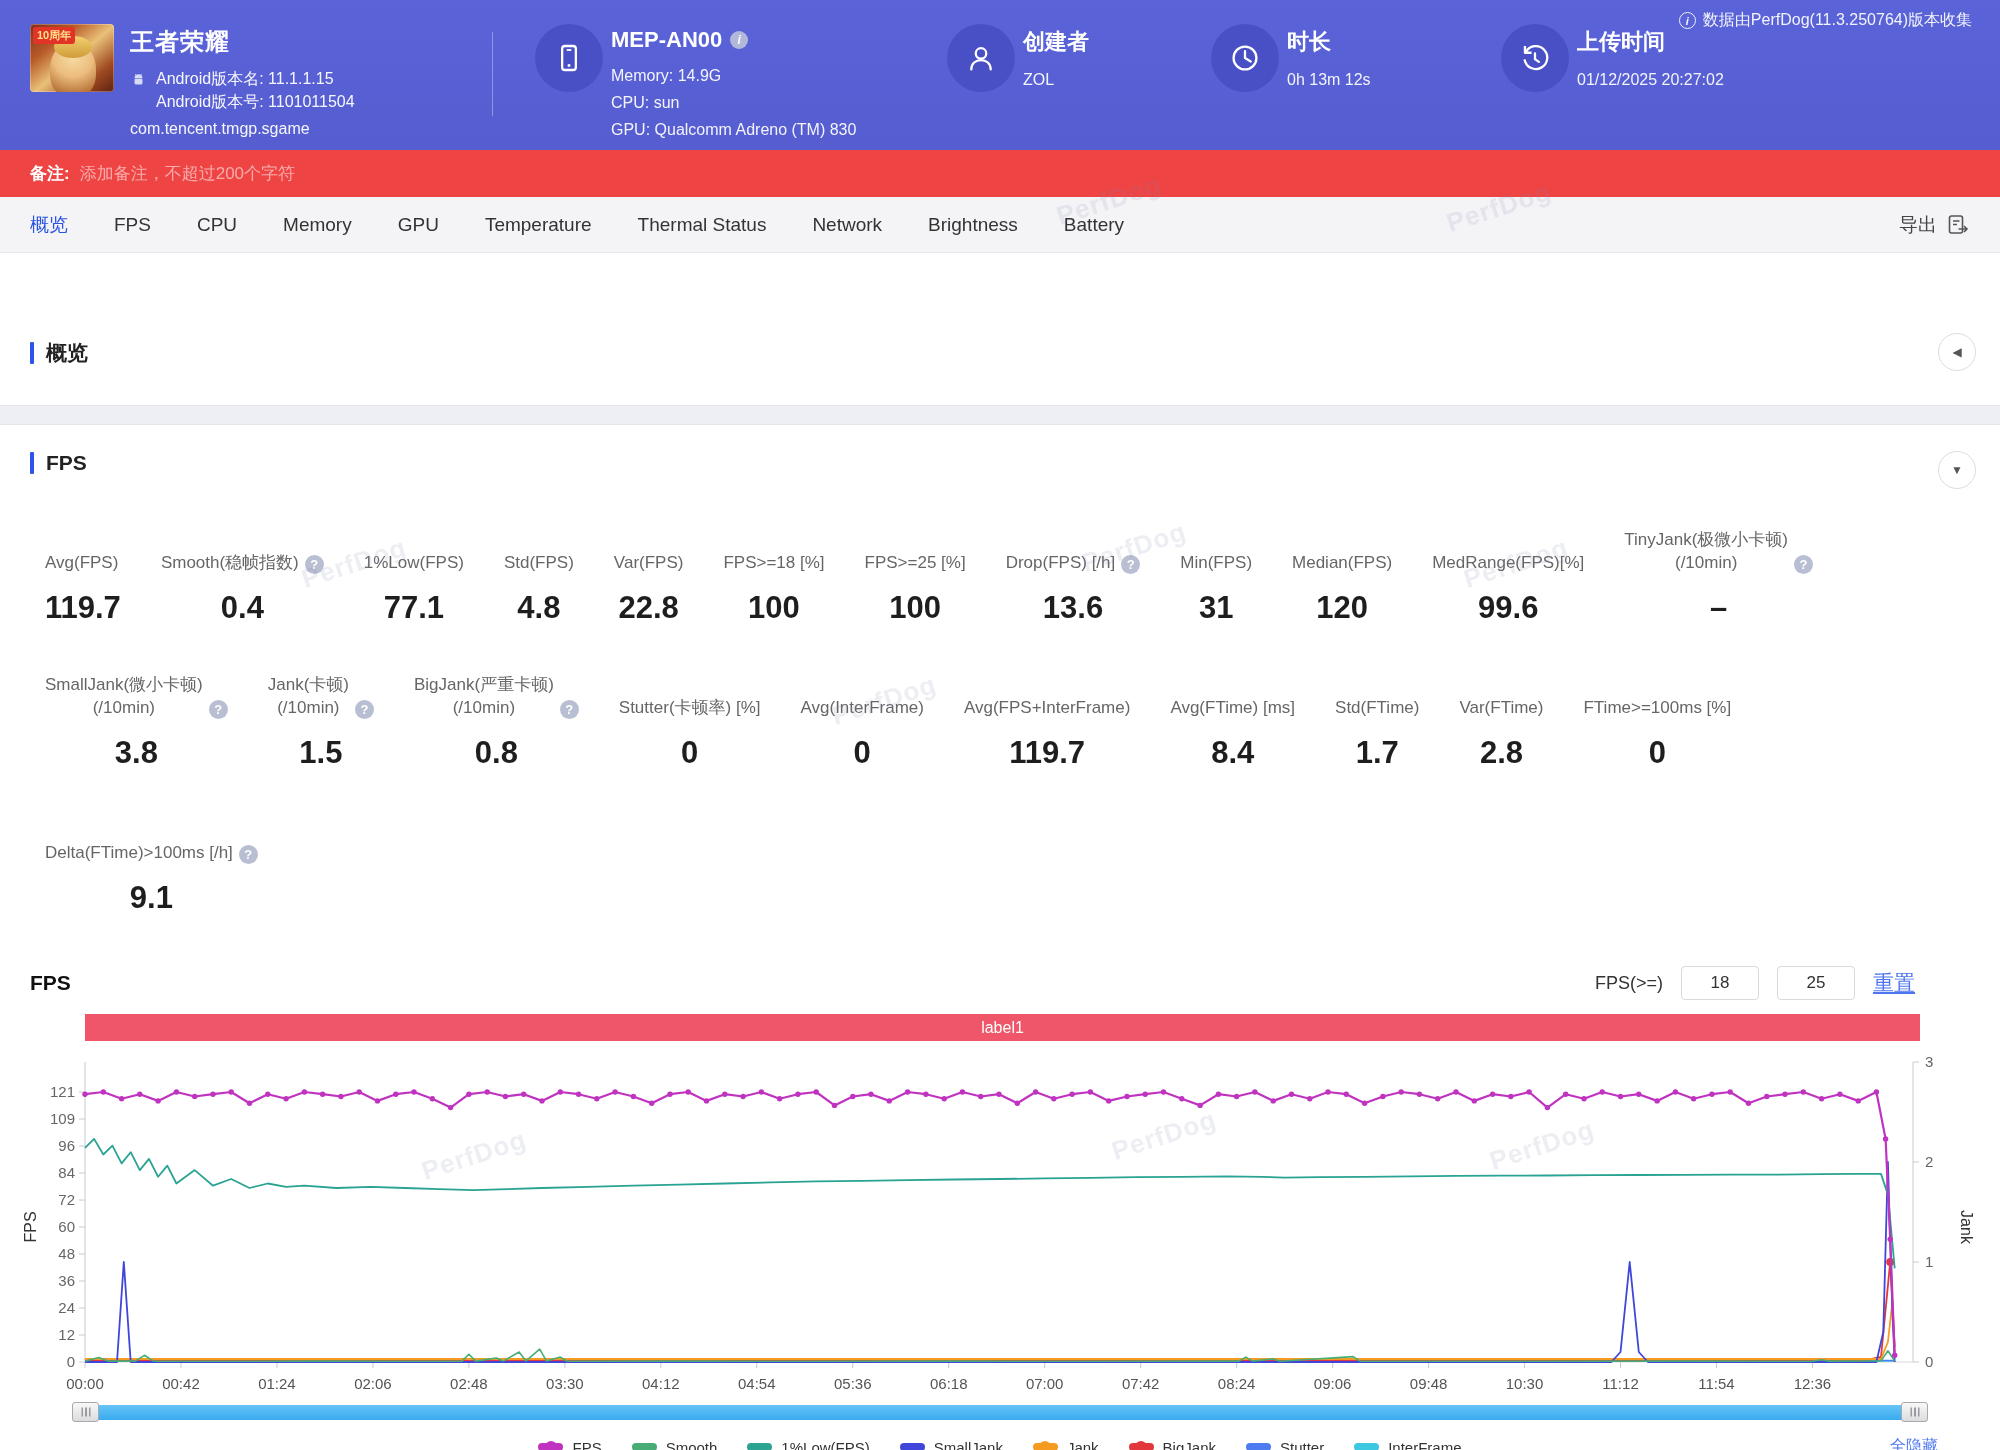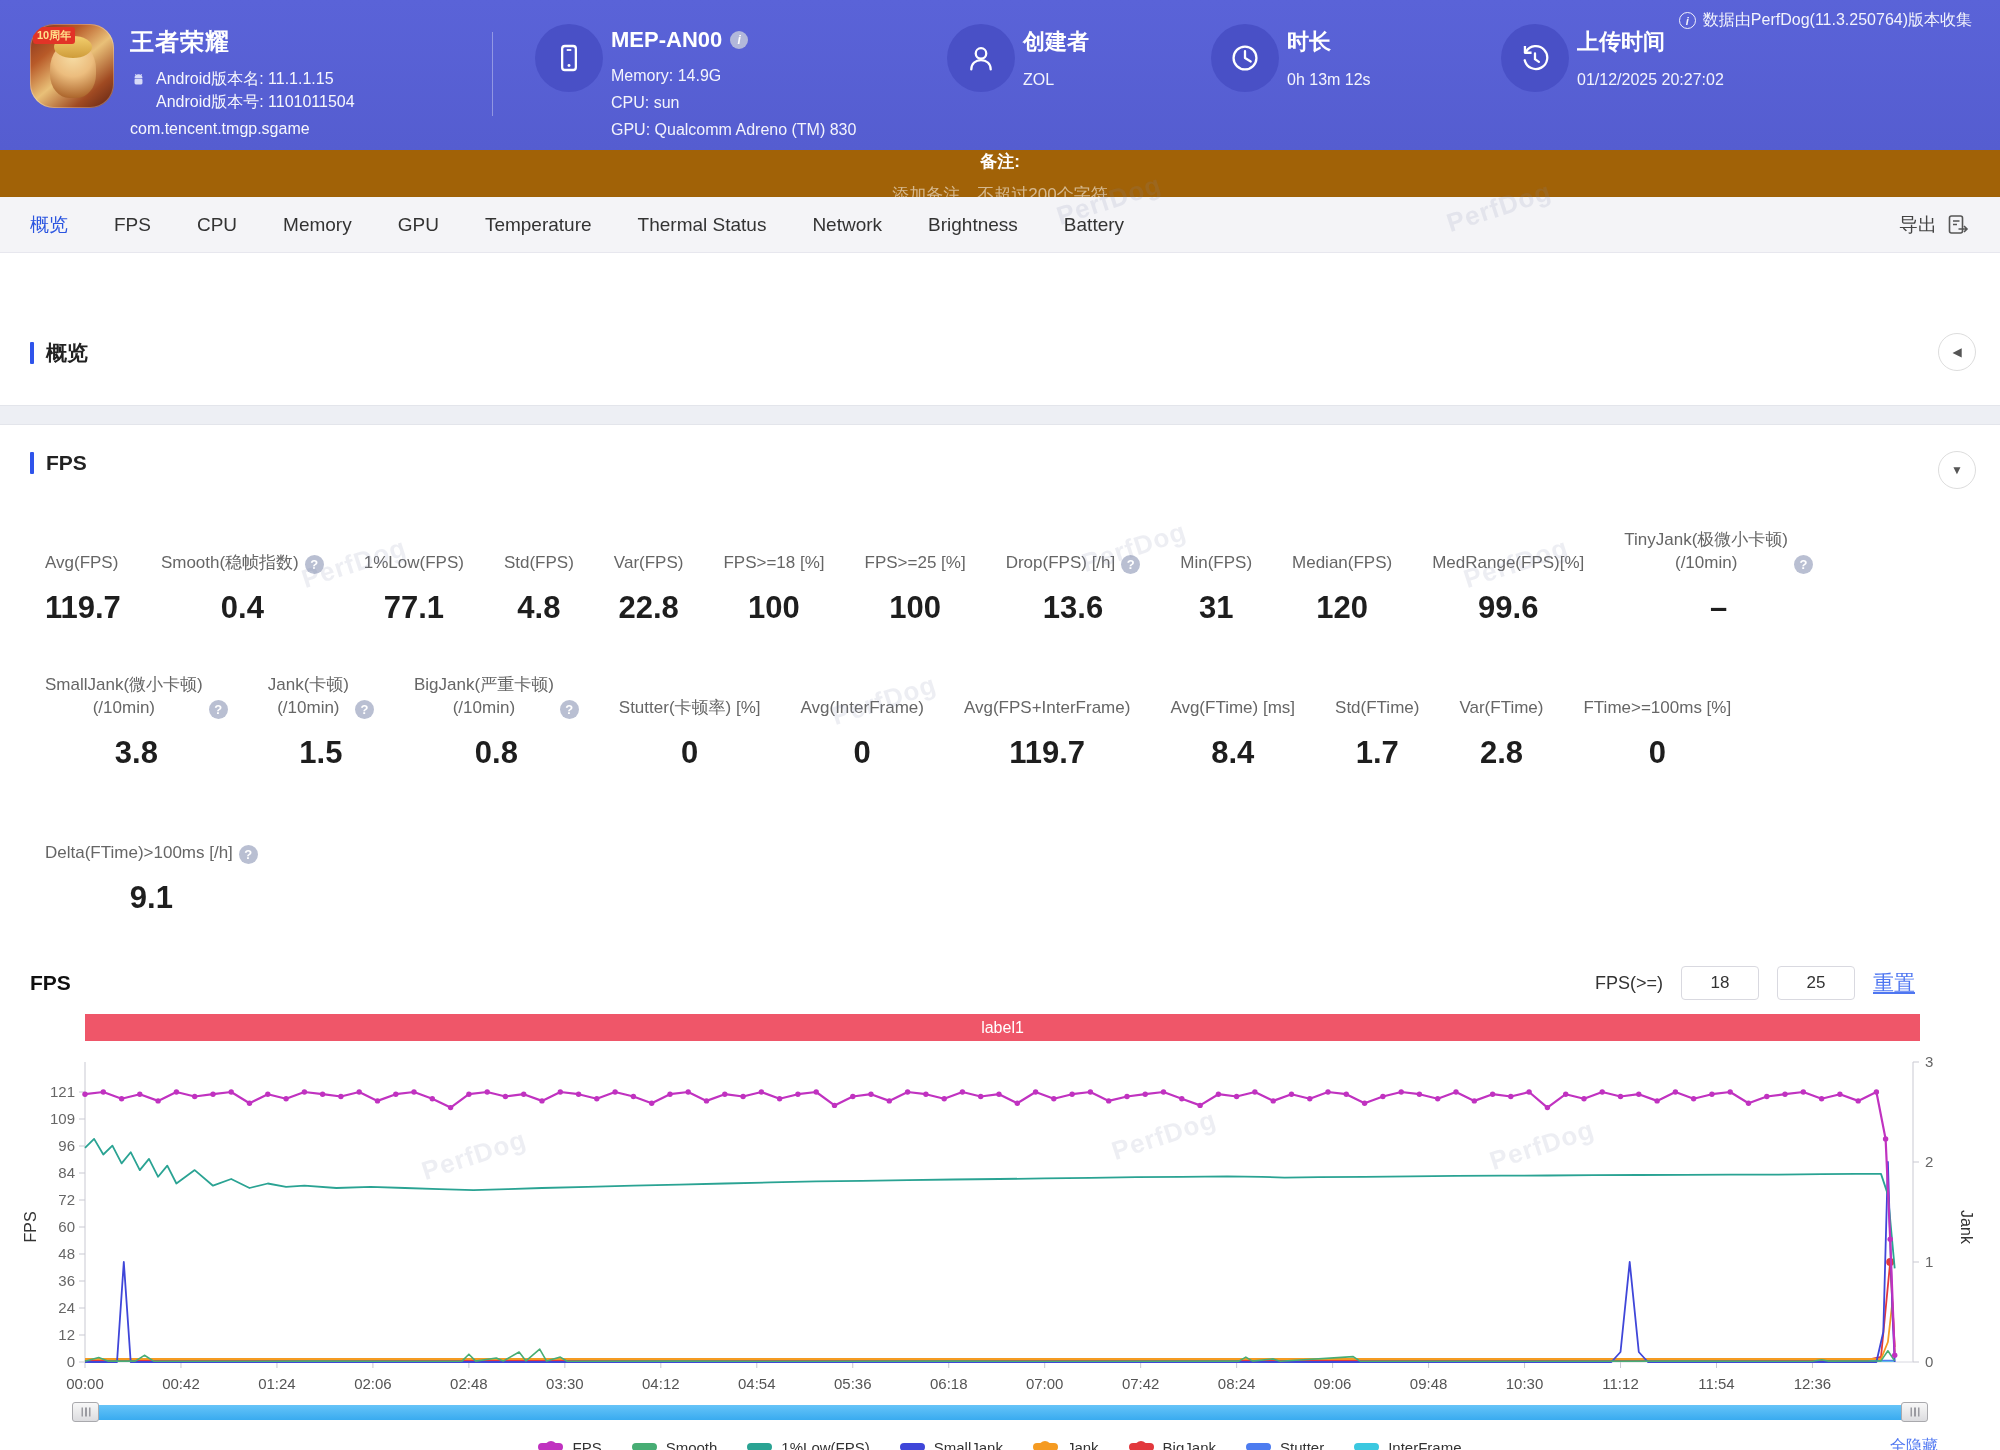--- a/index.html
+++ b/index.html
@@ -8,21 +8,21 @@
   .page { width:2000px; height:1450px; position:relative; }
 
   
   .hdr { height:150px; background:linear-gradient(180deg,#5a63d8 0%,#555dd0 100%); position:relative; color:#fff; }
   .collect { position:absolute; top:10px; right:28px; display:flex; align-items:center; gap:7px;
     font-size:16px; color:rgba(255,255,255,.92); }
   .i-outline { width:17px; height:17px; border:1.4px solid rgba(255,255,255,.9); border-radius:50%;
     display:inline-flex; align-items:center; justify-content:center; font-size:11px; font-style:italic; font-weight:bold; }
   .hdr-row { display:flex; align-items:flex-start; padding:24px 30px 0 30px; }
   .app-block { display:flex; gap:16px; width:462px; flex:none; }
-  .app-icon { width:84px; height:84px; border-radius:24px; position:relative; overflow:hidden; flex:none;
+  .app-icon { width:84px; height:68px; border-radius:4px; position:relative; overflow:hidden; flex:none;
     background:linear-gradient(140deg,#7e2f1c 0%,#b85a28 28%,#e9c078 52%,#a04a22 78%,#5d2112 100%);
     box-shadow:inset 0 0 0 1px rgba(255,255,255,.28);text-align:right; }
   .app-face { position:absolute; left:20px; top:18px; width:46px; height:56px; border-radius:48% 48% 42% 42%;
     background:radial-gradient(circle at 50% 26%,#f6dca4 0%,#ecbd7e 42%,#b06a30 85%,#8c4a1e 100%); }
   .app-face::before { content:""; position:absolute; left:4px; top:-6px; width:38px; height:22px; border-radius:50%;
     background:linear-gradient(180deg,#f3cf6e,#cf9c3a); }
   .app-badge { position:absolute; top:3px; left:3px; z-index:2; background:#e23327; color:#ffe08a;
     font-size:11px; font-weight:bold; padding:1px 4px; border-radius:3px; letter-spacing:0; }
   .app-meta { padding-top:2px; }
   .app-title { font-size:24px; font-weight:bold; letter-spacing:1px; }
@@ -37,21 +37,21 @@
   .ib-duration { margin-left:44px; width:250px; }
   .ib-upload { margin-left:40px; }
   .circle-ic { width:68px; height:68px; border-radius:50%; background:#4950c6; flex:none;
     display:flex; align-items:center; justify-content:center; }
   .ib-title { font-size:22px; font-weight:bold; margin:3px 0 10px 0; display:flex; align-items:center; gap:8px; }
   .i-badge { width:18px; height:18px; border-radius:50%; background:#b2b8da; color:#fff; font-size:12px;
     font-style:italic; font-weight:bold; display:inline-flex; align-items:center; justify-content:center; cursor:pointer; }
   .ib-line { font-size:16px; color:rgba(255,255,255,.93); line-height:1.68; }
 
   
-  .remark { height:47px; background:#a16207; display:flex; align-items:center; gap:10px; padding:0 30px; cursor:text;flex-direction:column; }
+  .remark { height:47px; background:#ef4444; display:flex; align-items:center; gap:10px; padding:0 30px; cursor:text; }
   .remark-label { color:#fff; font-weight:bold; font-size:17px; }
   .remark-ph { color:rgba(255,255,255,.55); font-size:17px; }
 
   
   .tabs { height:56px; background:#f4f4f7; display:flex; align-items:center; padding:0 30px;
     border-bottom:1px solid #e7e7ee; box-shadow:0 1px 3px rgba(0,0,0,.05); position:relative; }
   .tab { font-size:19px; color:#333; margin-right:46px; cursor:pointer; white-space:nowrap; }
   .tab.active { color:#2b55e0; }
   .export { margin-left:auto; display:flex; align-items:center; gap:9px; font-size:19px; color:#444; cursor:pointer; }
 

